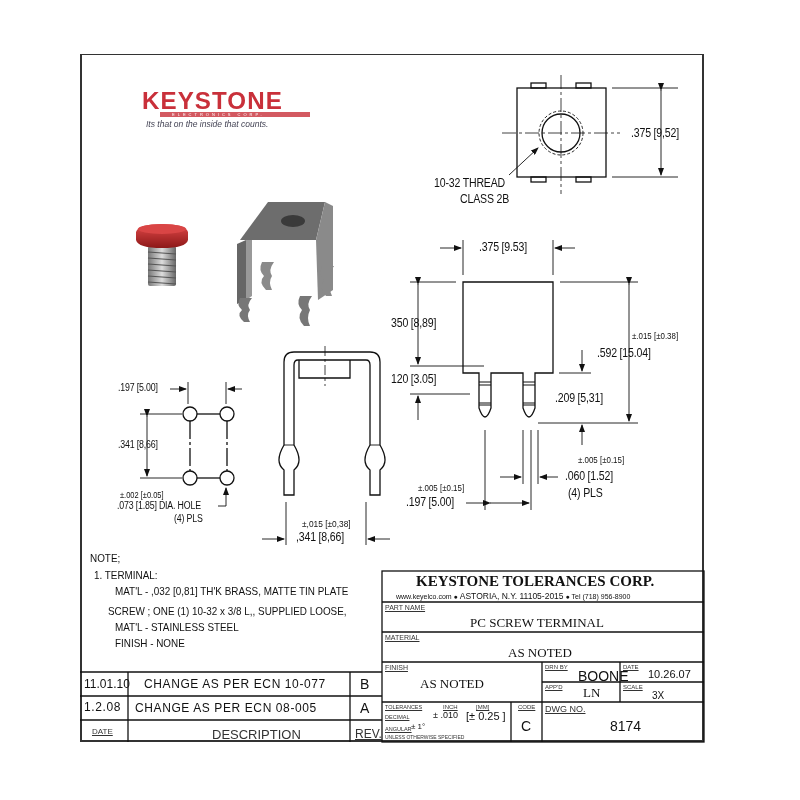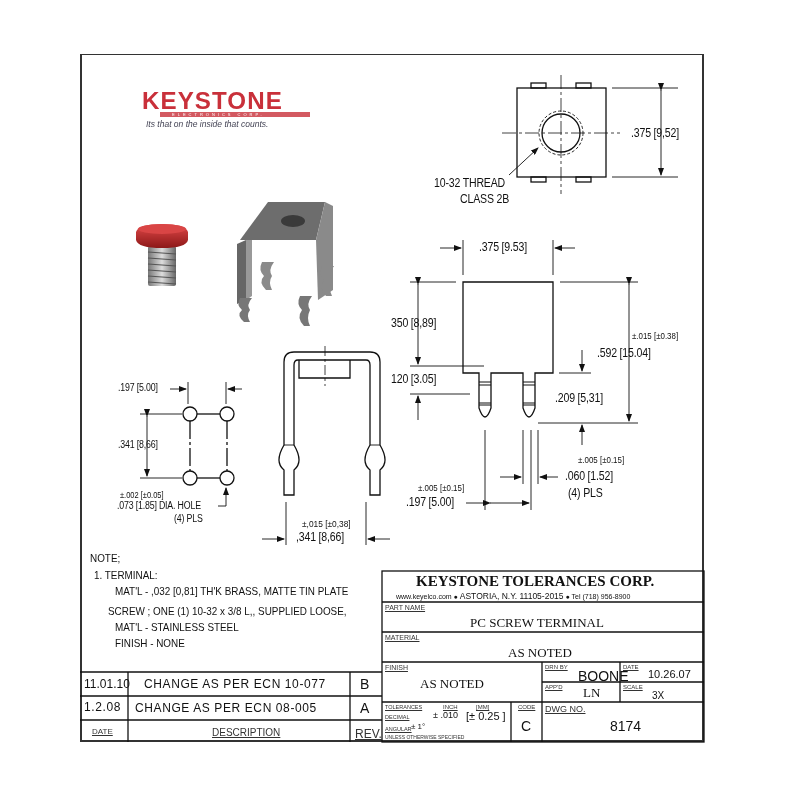--- a/index.html
+++ b/index.html
@@ -225,21 +225,21 @@
 </div>
 
 <div>
   <div class="t rev" style="left:84px;top:677px;font-size:12px;letter-spacing:0;">11.01.10</div>
   <div class="t rev" style="left:144px;top:677px;">CHANGE AS PER ECN 10-077</div>
   <div class="t rev" style="left:360px;top:676px;font-size:14px;">B</div>
   <div class="t rev" style="left:84px;top:700px;font-size:12px;">1.2.08</div>
   <div class="t rev" style="left:135px;top:701px;">CHANGE AS PER ECN 08-005</div>
   <div class="t rev" style="left:360px;top:700px;font-size:14px;">A</div>
   <div class="t tb-label" style="left:92px;top:727px;font-size:8px;">DATE</div>
-  <div class="t tb-label" style="left:212px;top:727px;font-size:10px;text-align:center;">DESCRIPTION</div>
+  <div class="t tb-label" style="left:212px;top:727px;font-size:13px;text-align:center;">DESCRIPTION</div>
   <div class="t tb-label" style="left:355px;top:727px;font-size:12px;">REV.</div>
 </div>
 
 <div>
   <div class="t" style="left:416px;top:573px;font-family:'Liberation Serif',serif;font-weight:bold;font-size:15px;">KEYSTONE TOLERANCES CORP.</div>
   <div class="t" style="left:396px;top:591px;font-size:7px;">
     <span>www.keyelco.com</span>
     <span> ● </span>
     <span style="font-size:8.5px;">ASTORIA, N.Y. 11105-2015</span>
     <span> ● </span>

